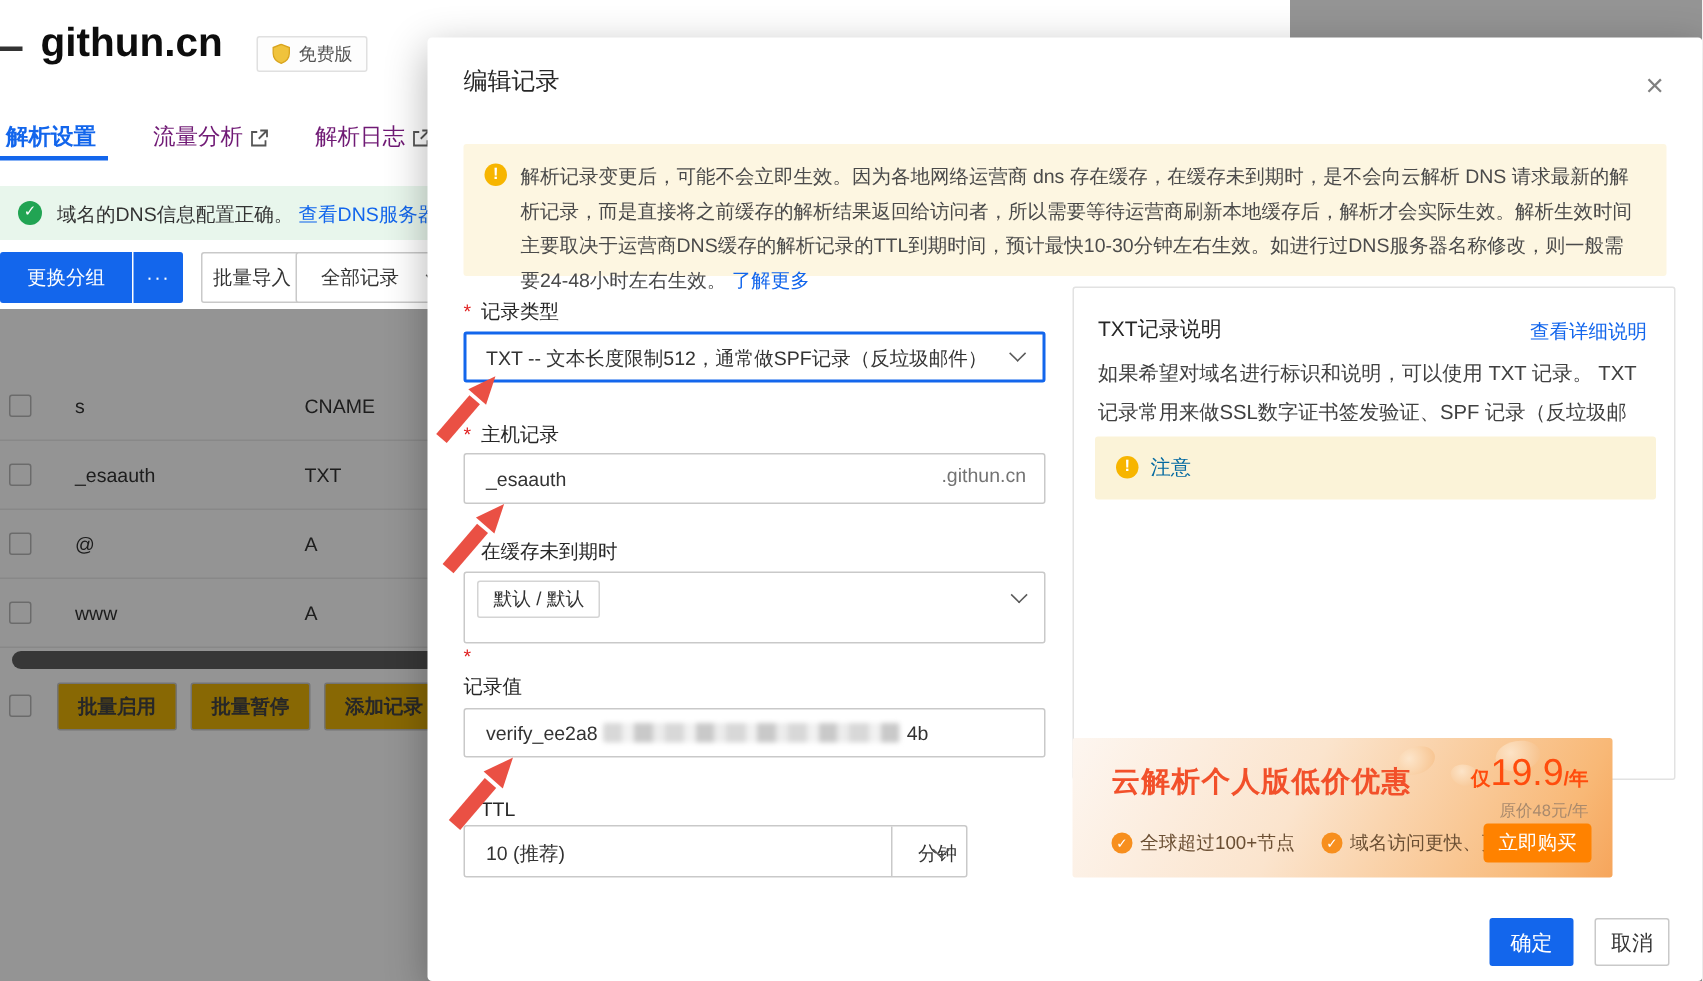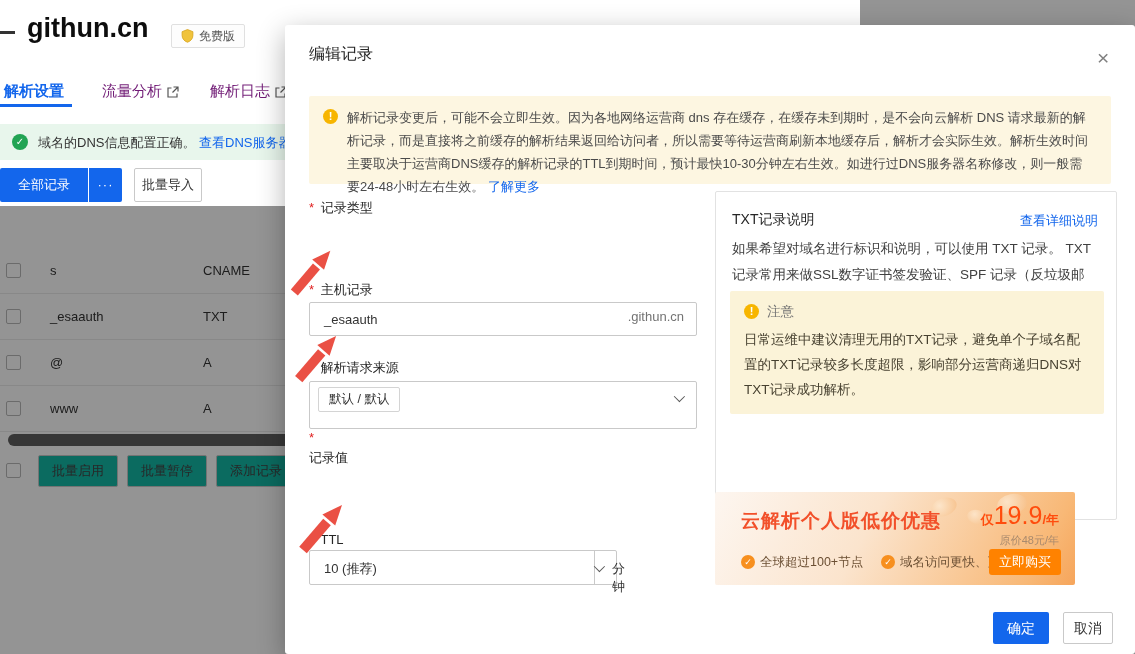--- a/index.html
+++ b/index.html
@@ -11,22 +11,22 @@
   .bg-page { position:absolute; inset:0; z-index:1; }
   .tbl-head { left:0; top:212; width:860px; height:36px; background:#f2f3f5; }
   .checkbox { width:15px; height:15px; background:#fff; border:1px solid #b9b9b9; border-radius:2px; }
   .col-label { font-size:13px; font-weight:bold; color:#262626; }
   .help-ic { display:inline-block; width:13px; height:13px; border:1px solid #9a9a9a; border-radius:50%;
              color:#9a9a9a; font-size:9px; line-height:12px; text-align:center; vertical-align:1px; }
   .sort-ic { font-size:12px; color:#9a9a9a; }
   .tbl-row { left:0; width:860px; height:46px; background:#fff; border-bottom:1px solid #ebebeb; }
   .cell { position:absolute; top:15px; font-size:13px; color:#333; }
   .hscroll { left:8px; top:434px; width:348px; height:12px; background:#5f5f5f; border-radius:7px; }
-  .batch-btn { top:455px; height:32px; background:#14b8a6; border:1px solid #c9c9c9; border-radius:2px;
-               font-size:13px; color:#444; text-align:center; line-height:30px; }
+  .batch-btn { top:455px; height:32px; background:#eab308; border:1px solid #c9c9c9; border-radius:2px;
+               font-size:13px; color:#444; text-align:center; line-height:30px;font-weight:bold; }
 
   
   .overlay { position:absolute; inset:0; background:rgba(0,0,0,0.42); z-index:10; }
 
   
   .header-group { position:absolute; left:0; top:0; width:860px; height:206px; background:#fff; z-index:20; }
   .back-dash { left:0; top:31px; width:15px; height:3px; background:#333; }
   .domain-title { left:27px; top:13px; font-size:27px; font-weight:bold; color:#0d0d0d; }
   .plan-badge { left:171px; top:24px; height:24px; display:flex; align-items:center; gap:5px;
                 border:1px solid #e0e0e0; border-radius:2px; padding:0 9px; background:#fdfdfd;
@@ -63,32 +63,32 @@
   .host-input { left:24px; top:277px; width:388px; height:34px; }
   .in-text { position:absolute; left:14px; top:9px; font-size:13px; color:#333; }
   .in-suffix { position:absolute; right:12px; top:6px; font-size:13px; color:#737373; }
   .line-select { left:24px; top:356px; width:388px; height:48px; }
   .line-chip { position:absolute; left:8px; top:5px; border:1px solid #d4d4d4; border-radius:2px;
                padding:3px 10px; font-size:12.5px; color:#333; background:#fff; }
   .rv-input { left:24px; top:447px; width:388px; height:33px; }
   .redact { display:inline-block; width:198px; height:13px; margin:0 4px; vertical-align:-2px;
             border-radius:2px; filter:blur(1.6px);
             background:repeating-linear-gradient(90deg,#d8d8d8 0 13px,#f1f1f1 13px 21px,#c9c9c9 21px 33px,#ececec 33px 41px); }
-  .ttl-box { left:24px; top:525px; width:308px; height:35px; }
+  .ttl-box { left:24px; top:525px; width:336px; height:35px; }
   .ttl-div { position:absolute; left:284px; top:0; width:1px; height:33px; background:#c9c9c9; }
   .ttl-unit { position:absolute; left:302px; top:9px; font-size:13px; color:#333; }
 
   .side-card { left:430px; top:166px; width:402px; height:329px; border:1px solid #e2e2e2; border-radius:2px; }
   .sc-title { left:16px; top:19px; font-size:14px; color:#262626; }
   .sc-link { right:18px; top:20px; font-size:13px; }
   .sc-desc { left:16px; top:44px; width:370px; font-size:13.5px; line-height:26px; color:#404040; }
   .sc-notice { left:14px; top:99px; width:374px; background:#fbf3d8; border-radius:2px; padding:12px 14px; }
   .nt-ic { position:absolute; left:14px; top:13px; width:15px; height:15px; border-radius:50%;
            background:#f7b500; color:#fff; font-weight:bold; font-size:11px; text-align:center; line-height:15px; }
-  .nt-title { margin-left:23px; font-size:13.5px; color:#737373; }
+  .nt-title { margin-left:23px; font-size:13.5px; color:#0369a1; }
   .nt-text { margin-top:6px; font-size:13.5px; line-height:25px; color:#474130; }
 
   .promo { left:430px; top:467px; width:360px; height:93px; border-radius:2px; overflow:hidden;
            background:linear-gradient(118deg,#fdf6f0 0%,#fbe4cd 42%,#f8b876 88%,#f6a55b 100%); }
   .coin { position:absolute; border-radius:50%; background:radial-gradient(circle at 35% 35%,#fde8cf,#f6bc82); opacity:.85; }
   .promo-title { left:26px; top:16px; font-size:19px; font-weight:bold; color:#f2502a; letter-spacing:1px; }
   .price-wrap { right:16px; top:9px; color:#ff4c0d; }
   .price-sm { font-size:13px; font-weight:bold; }
   .price-big { font-size:25px; font-weight:normal; }
   .orig-price { right:16px; top:41px; font-size:11px; color:#a98a6d; }
@@ -181,82 +181,94 @@
     </div>
 
     <div class="abs dns-banner">
       <span class="abs ok-circle">✓</span>
       <span class="abs dns-text">
         <span>域名的DNS信息配置正确。</span>
         <span class="blue-link">查看DNS服务器</span>
       </span>
     </div>
 
-    <div class="abs tb-btn tb-blue" style="left:0;width:88px;border-radius:2px 0 0 2px;">全部记录</div>
+    <div class="abs tb-btn tb-blue" style="left:0;width:88px;border-radius:2px 0 0 2px;">更换分组</div>
     <div class="abs tb-btn tb-blue" style="left:89px;width:33px;border-radius:0 2px 2px 0;letter-spacing:1px;">···</div>
     <div class="abs tb-btn tb-white" style="left:110px;width:68px;margin-left:24px;">批量导入</div>
+    <div class="abs tb-btn tb-white" style="left:197px;width:112px;text-align:left;padding-left:16px;">
+      <span>全部记录</span>
+      <span class="chev" style="margin-left:14px;"></span>
+    </div>
   </div>
 
   <div class="modal">
     <div class="abs m-title">编辑记录</div>
     <div class="abs m-close">×</div>
 
     <div class="abs m-alert">
       <span class="warn-ic">!</span>
       <span>解析记录变更后，可能不会立即生效。因为各地网络运营商 dns 存在缓存，在缓存未到期时，是不会向云解析 DNS 请求最新的解析记录，而是直接将之前缓存的解析结果返回给访问者，所以需要等待运营商刷新本地缓存后，解析才会实际生效。解析生效时间主要取决于运营商DNS缓存的解析记录的TTL到期时间，预计最快10-30分钟左右生效。如进行过DNS服务器名称修改，则一般需要24-48小时左右生效。</span>
       <span class="blue-link">了解更多</span>
     </div>
 
     <div class="abs f-label" style="left:24px;top:174px;">
       <span class="req">*</span>
       <span>记录类型</span>
     </div>
+    <div class="abs rt-select">
+      <span class="rt-text">TXT -- 文本长度限制512，通常做SPF记录（反垃圾邮件）</span>
+      <span class="box-chev chev" style="top:10px;"></span>
+    </div>
 
     <div class="abs f-label" style="left:24px;top:256px;">
       <span class="req">*</span>
       <span>主机记录</span>
     </div>
     <div class="abs f-box host-input">
       <span class="in-text">_esaauth</span>
       <span class="in-suffix">.githun.cn</span>
     </div>
 
     <div class="abs f-label" style="left:24px;top:334px;">
       <span class="req">*</span>
-      <span>解析请求来源</span>
+      <span>在缓存未到期时</span>
     </div>
     <div class="abs f-box line-select">
       <span class="line-chip">默认 / 默认</span>
       <span class="box-chev chev"></span>
     </div>
 
     <div class="abs f-label" style="left:24px;top:405px;">
       <span class="req">*</span>
     </div>
     <div class="abs f-label" style="left:24px;top:424px;">记录值</div>
+    <div class="abs f-box rv-input">
+      <span class="in-text" style="top:8px;">
+        <span>verify_ee2a8</span><span class="redact"></span><span>4b</span>
+      </span>
+    </div>
 
     <div class="abs f-label" style="left:24px;top:507px;">
       <span class="req">*</span>
       <span>TTL</span>
     </div>
     <div class="abs f-box ttl-box">
       <span class="in-text">10 (推荐)</span>
       <span class="ttl-div"></span>
       <span class="ttl-unit">分钟</span>
       <span class="box-chev chev" style="top:13px;"></span>
     </div>
 
     <div class="abs side-card">
       <span class="abs sc-title">TXT记录说明</span>
       <span class="abs sc-link blue-link">查看详细说明</span>
       <div class="abs sc-desc">如果希望对域名进行标识和说明，可以使用 TXT 记录。 TXT 记录常用来做SSL数字证书签发验证、SPF 记录（反垃圾邮件）</div>
       <div class="abs sc-notice">
         <span class="nt-ic">!</span>
         <div class="nt-title">注意</div>
-        <div class="nt-text">日常运维中建议清理无用的TXT记录，避免单个子域名配置的TXT记录较多长度超限，影响部分运营商递归DNS对TXT记录成功解析。</div>
       </div>
     </div>
 
     <div class="abs promo">
       <span class="coin" style="left:216px;top:6px;width:26px;height:18px;transform:rotate(-20deg);"></span>
       <span class="coin" style="left:252px;top:18px;width:20px;height:14px;transform:rotate(15deg);"></span>
       <span class="coin" style="left:282px;top:2px;width:30px;height:20px;transform:rotate(-10deg);"></span>
       <span class="abs promo-title">云解析个人版低价优惠</span>
       <span class="abs price-wrap">
         <span class="price-sm">仅</span><span class="price-big">19.9</span><span class="price-sm">/年</span>

